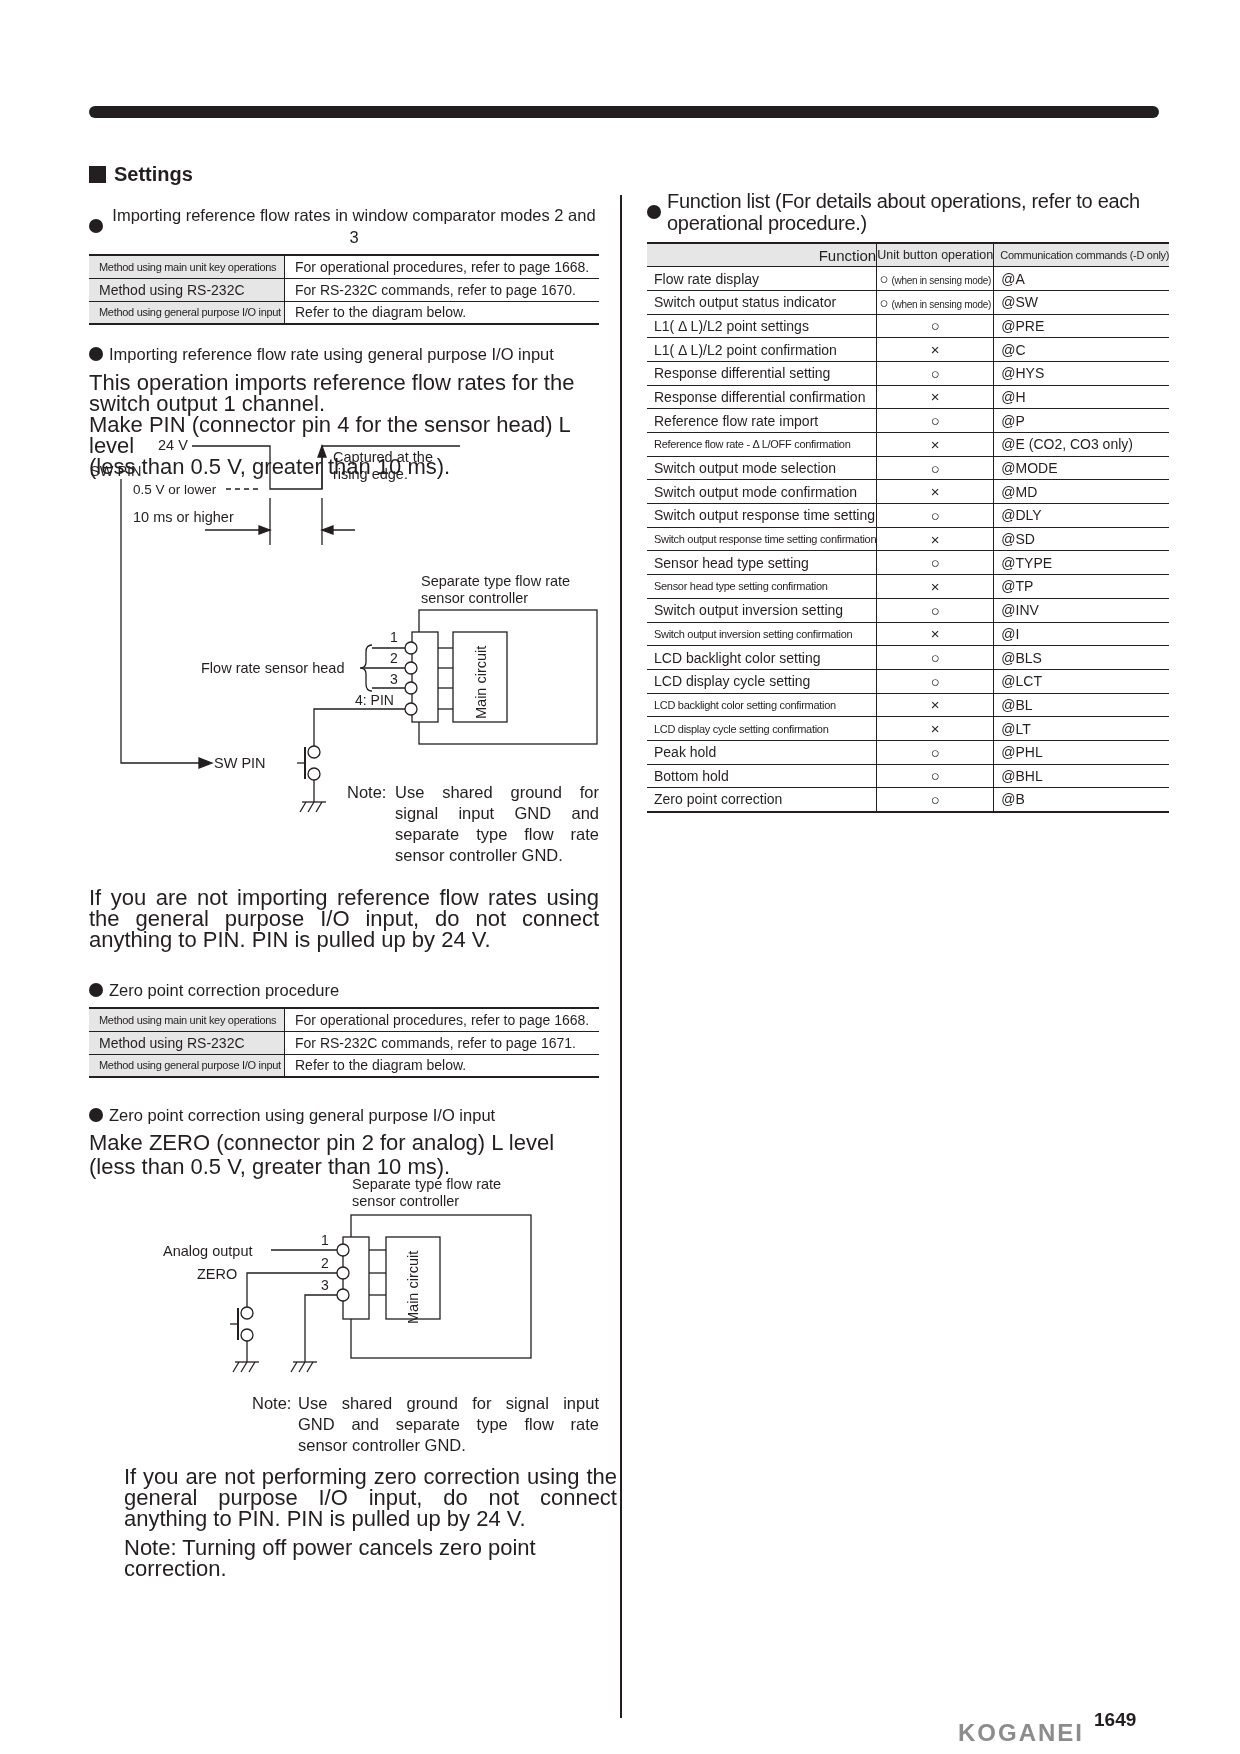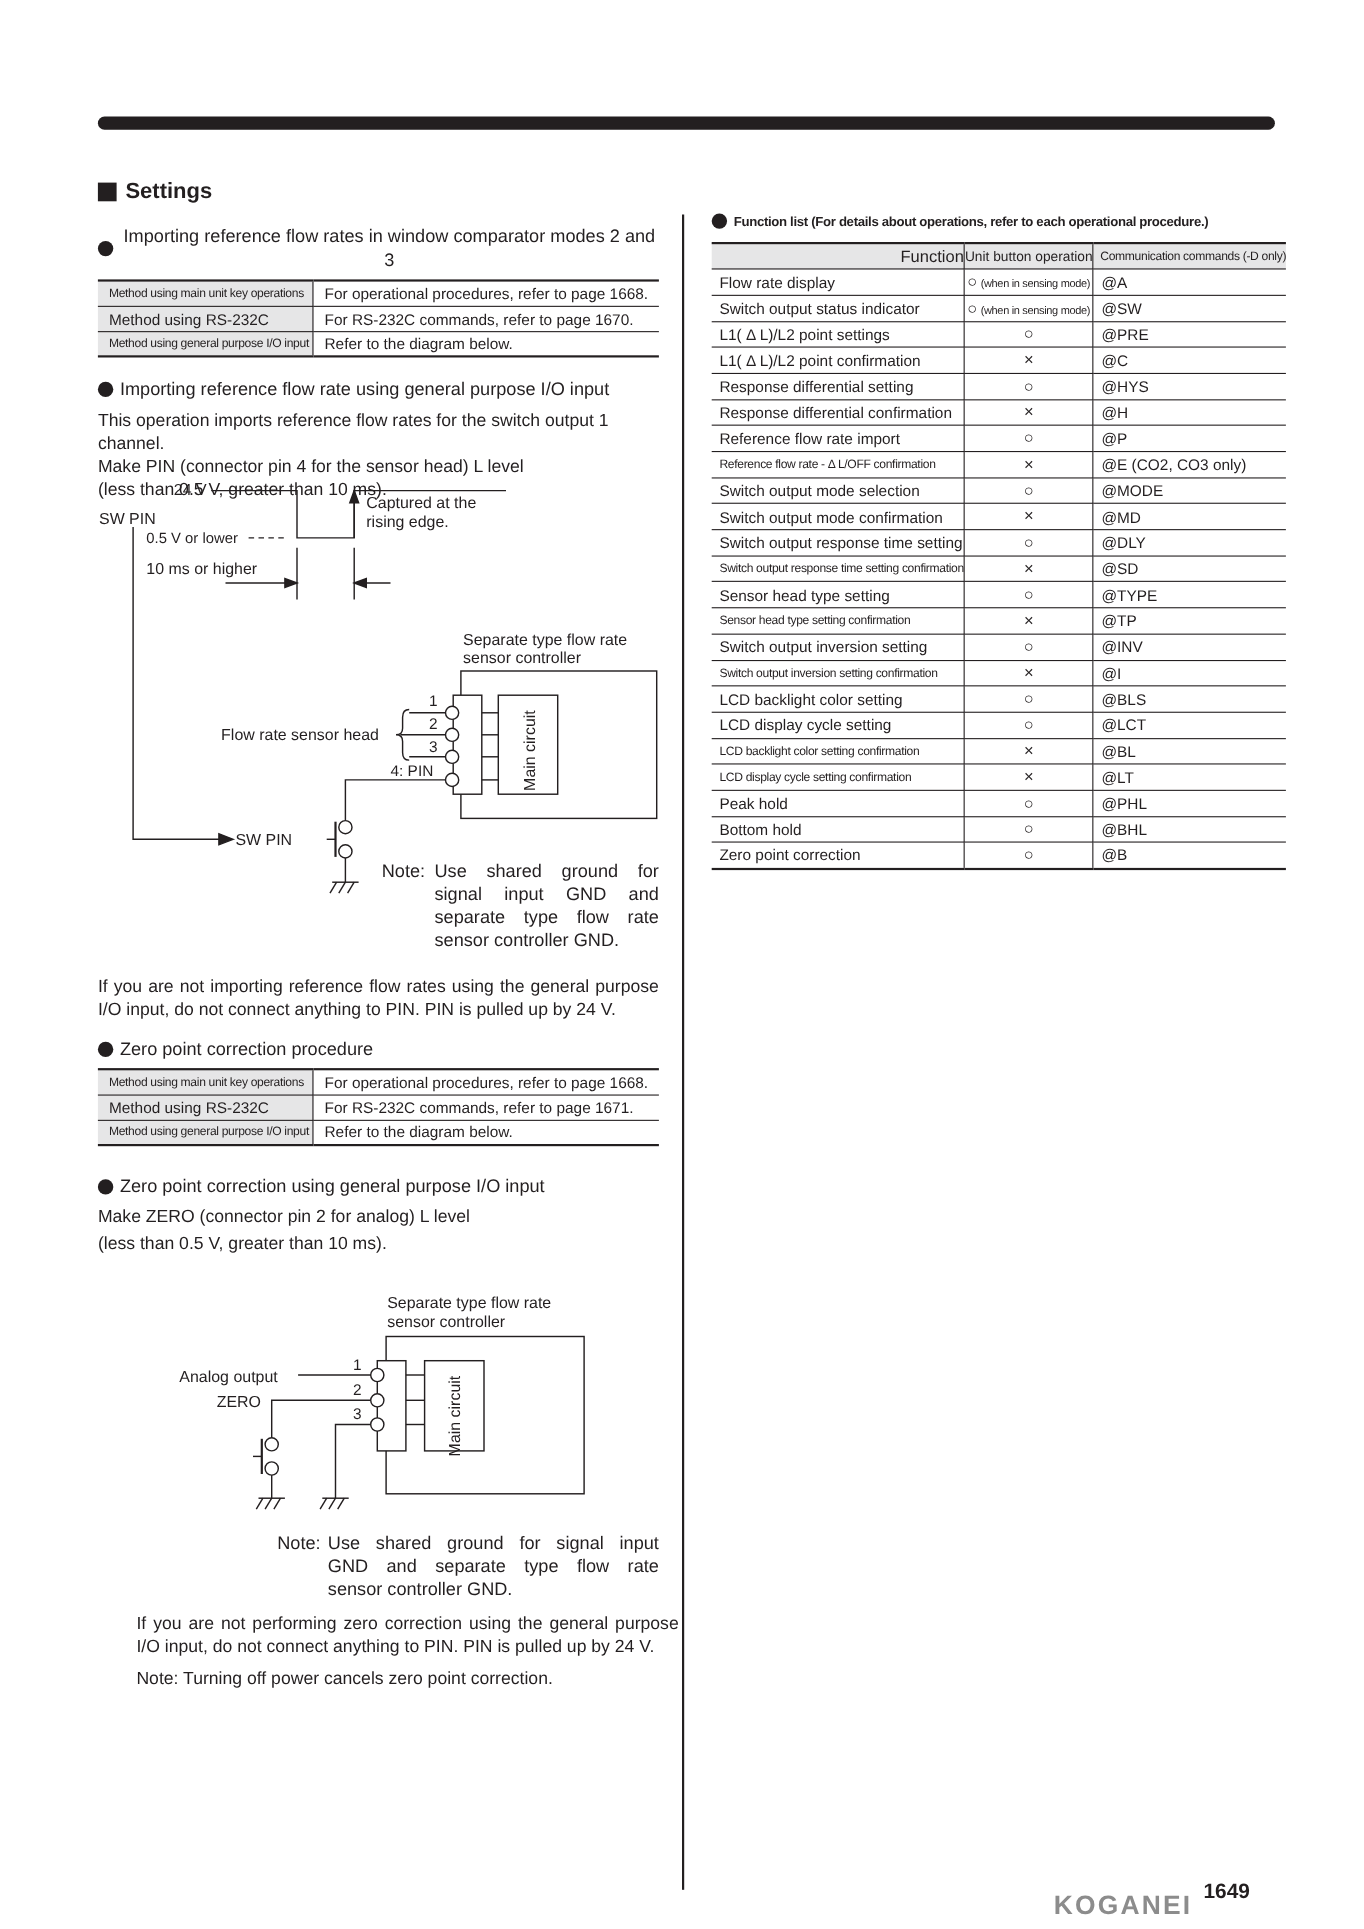--- a/index.html
+++ b/index.html
@@ -14,21 +14,21 @@
   .bullet-h{font-size:16.5px;display:flex;align-items:center;gap:6px;line-height:22px;}
   .dot{width:14px;height:14px;border-radius:50%;background:#231f20;display:inline-block;flex:0 0 14px;}
   table.mt{width:510px;border-collapse:collapse;margin-top:6px;font-size:14px;}
   table.mt tr{height:23px;}
   table.mt td{padding:0 0 0 10px;border-bottom:1px solid #231f20;}
   table.mt tr:first-child td{border-top:2px solid #231f20;}
   table.mt tr:last-child td{border-bottom:2px solid #231f20;}
   table.mt td.k{background:#e6e6e7;width:185px;border-right:1px solid #231f20;}
   table.mt td.k.small{font-size:11px;letter-spacing:-0.3px;}
   table.mt td.k.big{font-size:14px;}
-  .para{font-size:16px;line-height:21px;margin:0;}
+  .para{font-size:22px;line-height:21px;margin:0;}
   .para.just{text-align:justify;}
   .abs{position:absolute;}
   svg text{font-family:"Liberation Sans","DejaVu Sans",sans-serif;fill:#231f20;}
   table.ft{width:512px;border-collapse:collapse;font-size:14px;margin-top:8px;}
   table.ft tr{height:23.7px;}
   table.ft td,table.ft th{border-bottom:1px solid #231f20;padding:0 0 0 7px;font-weight:normal;text-align:left;white-space:nowrap;}
   table.ft th{background:#e6e6e7;border-top:2px solid #231f20;font-size:14px;}
   table.ft th.c1{text-align:right;font-size:15px;}
   table.ft th.c2{text-align:center;font-size:12.5px;padding:0;}
   table.ft th.c3{font-size:11px;letter-spacing:-0.3px;padding-left:6px;}
@@ -154,21 +154,21 @@
     <div>Use shared ground for</div>
     <div>signal input GND and</div>
     <div>separate type flow rate</div>
     <div style="text-align-last:left;">sensor controller GND.</div>
   </div>
 </div>
 
 <div class="abs" style="left:89px;top:887px;width:510px;">
   <p class="para just">If you are not importing reference flow rates using the general purpose I/O input, do not connect anything to PIN. PIN is pulled up by 24 V.</p>
 
-  <div class="bullet-h" style="margin-top:14px;">
+  <div class="bullet-h" style="margin-top:29px;">
     <span class="dot"></span>
     <span>Zero point correction procedure</span>
   </div>
   <table class="mt">
     <tbody>
         <tr>
       <td class="k small">Method using main unit key operations</td>
       <td>For operational procedures, refer to page 1668.</td>
     </tr>
     <tr>
@@ -236,21 +236,21 @@
     <div style="text-align-last:left;">sensor controller GND.</div>
   </div>
 </div>
 
 <div class="abs" style="left:124px;top:1466px;width:493px;">
   <p class="para just">If you are not performing zero correction using the general purpose I/O input, do not connect anything to PIN. PIN is pulled up by 24 V.</p>
   <p class="para" style="margin-top:8px;">Note: Turning off power cancels zero point correction.</p>
 </div>
 
 <div class="col-right">
-  <div class="bullet-h" style="font-size:12px;letter-spacing:-0.3px;font-weight:bold;">
+  <div class="bullet-h" style="font-size:20px;letter-spacing:-0.3px;">
     <span class="dot"></span>
     <span>Function list (For details about operations, refer to each operational procedure.)</span>
   </div>
   <table class="ft">
     <tbody>
         <tr>
       <th class="c1">Function</th>
       <th class="c2">Unit button operation</th>
       <th class="c3">Communication commands (-D only)</th>
     </tr>

